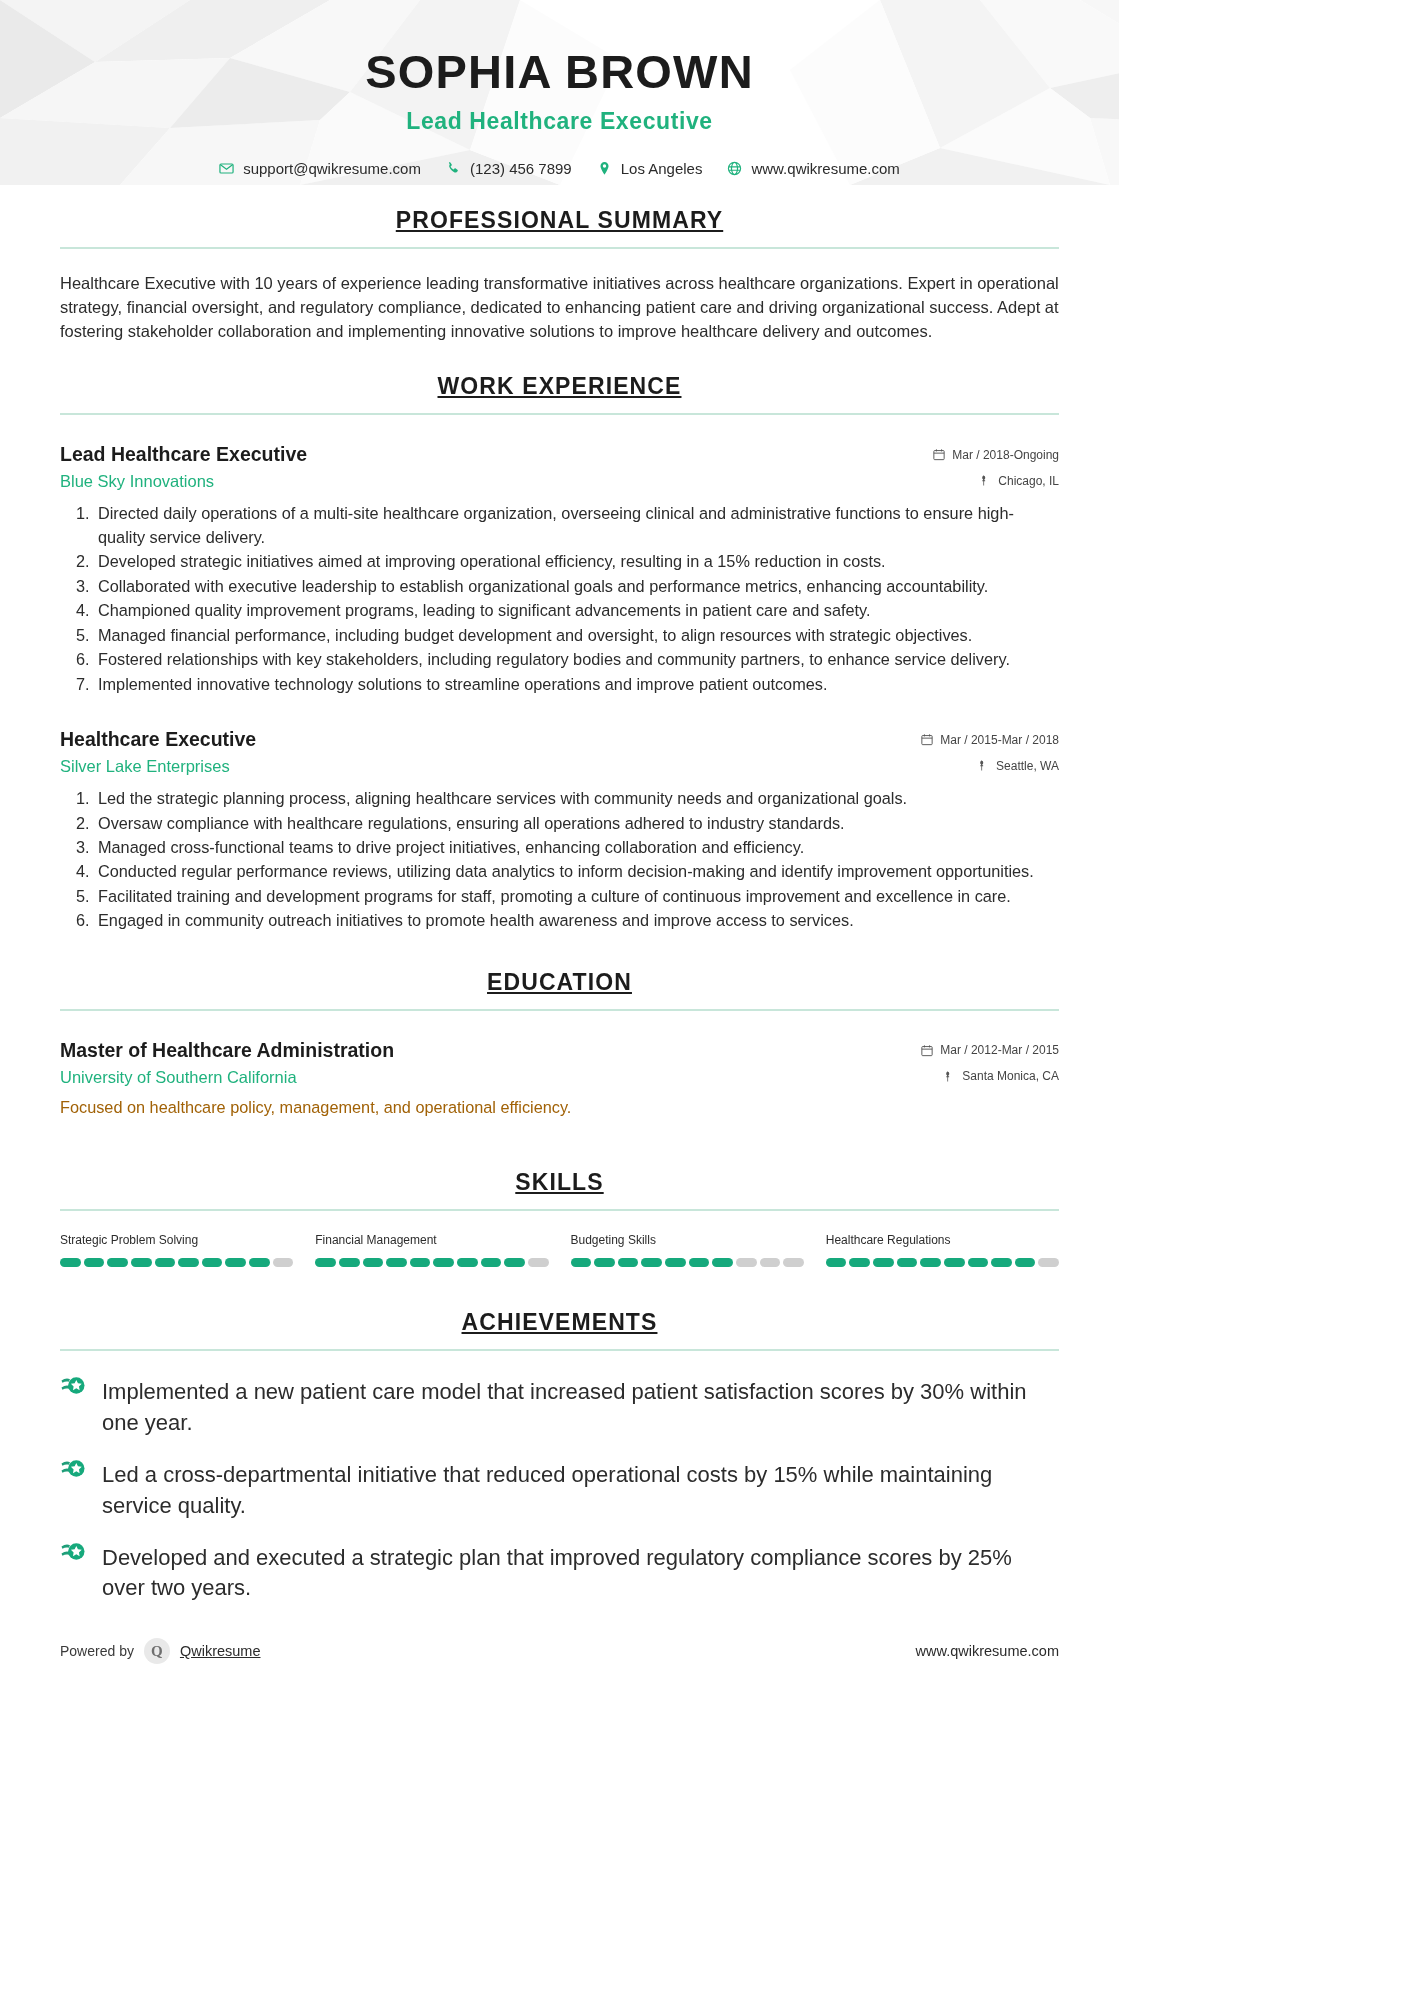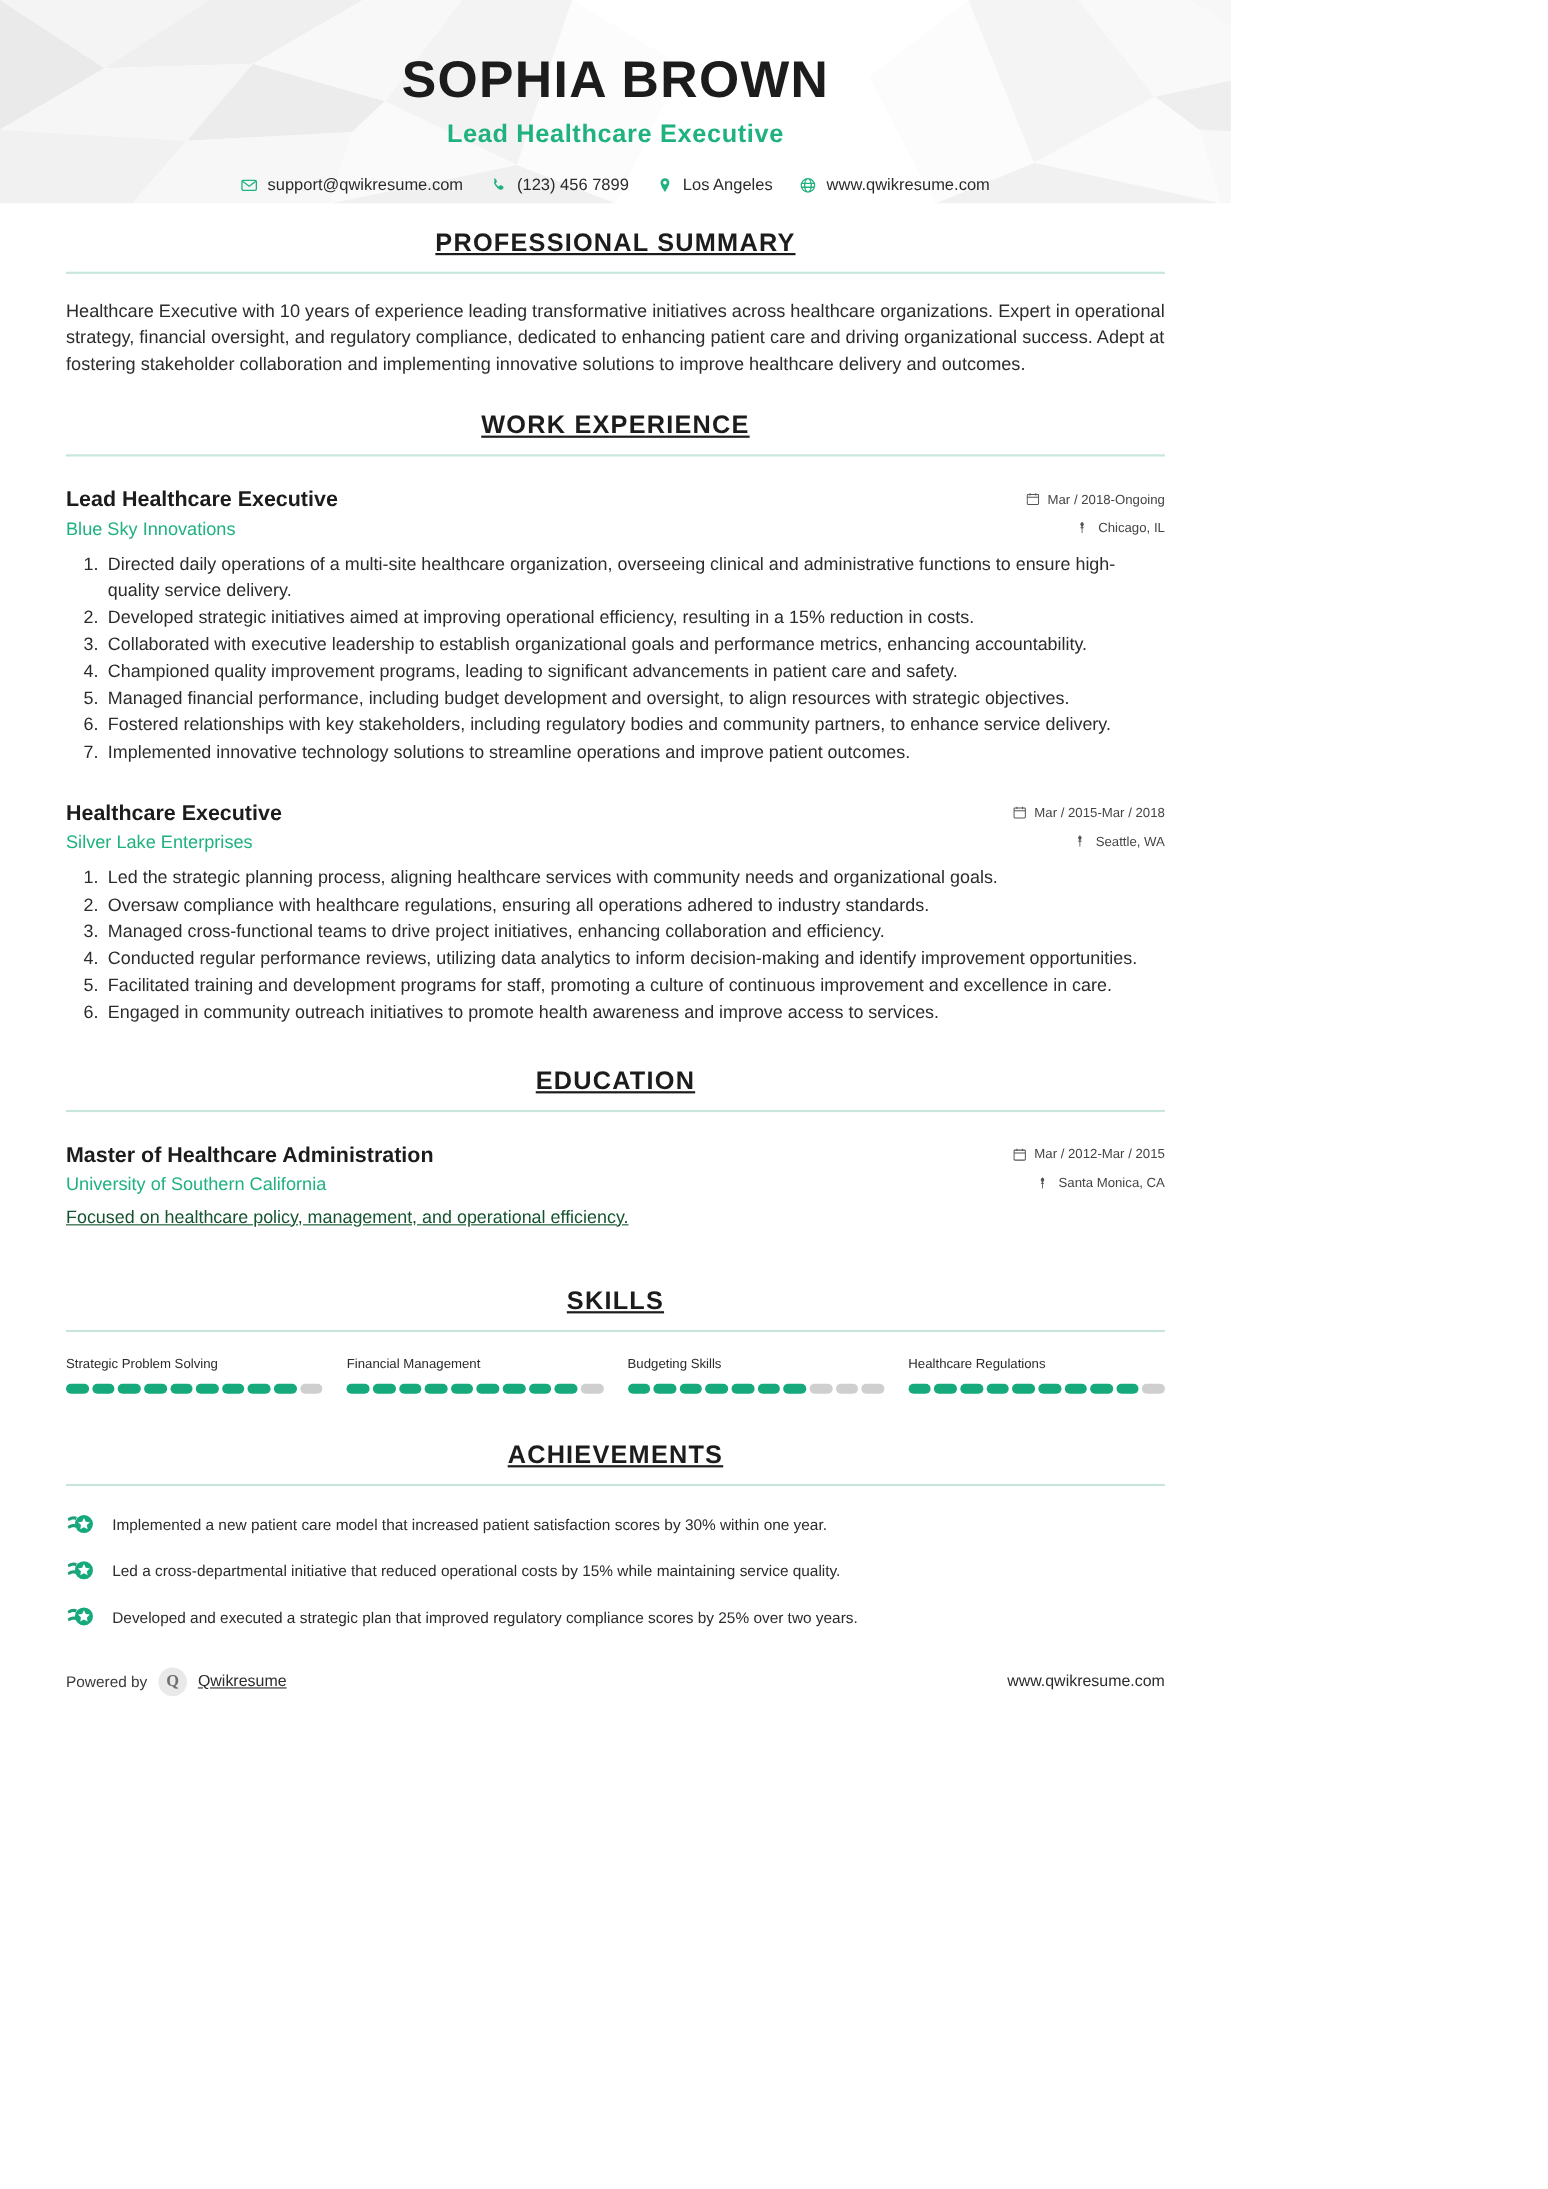--- a/index.html
+++ b/index.html
@@ -151,23 +151,22 @@
     font-size: 16.3px;
     line-height: 1.44;
     color: #2c2c2c;
   }
   .bullets li { margin-bottom: 1px; padding-left: 4px; }
 
   
   .edu-desc {
     margin-top: 9px;
     font-size: 16.3px;
-    color: #14532d;
+    color: #a16207;
     line-height: 1.45;
-    text-decoration: underline;
   }
 
   
   .skills-grid {
     display: grid;
     grid-template-columns: repeat(4, 1fr);
     gap: 0 22px;
     margin-top: 22px;
   }
   .skill-name {
@@ -194,21 +193,21 @@
     align-items: flex-start;
     gap: 16px;
     margin-bottom: 19px;
   }
   .ach-icon {
     flex: 0 0 auto;
     width: 26px; height: 24px;
     margin-top: -1px;
   }
   .ach-text {
-    font-size: 14px;
+    font-size: 22px;
     color: #2c2c2c;
     line-height: 1.4;
     padding-top: 2px;
   }
 
   
   .footer {
     display: flex;
     justify-content: space-between;
     align-items: center;

